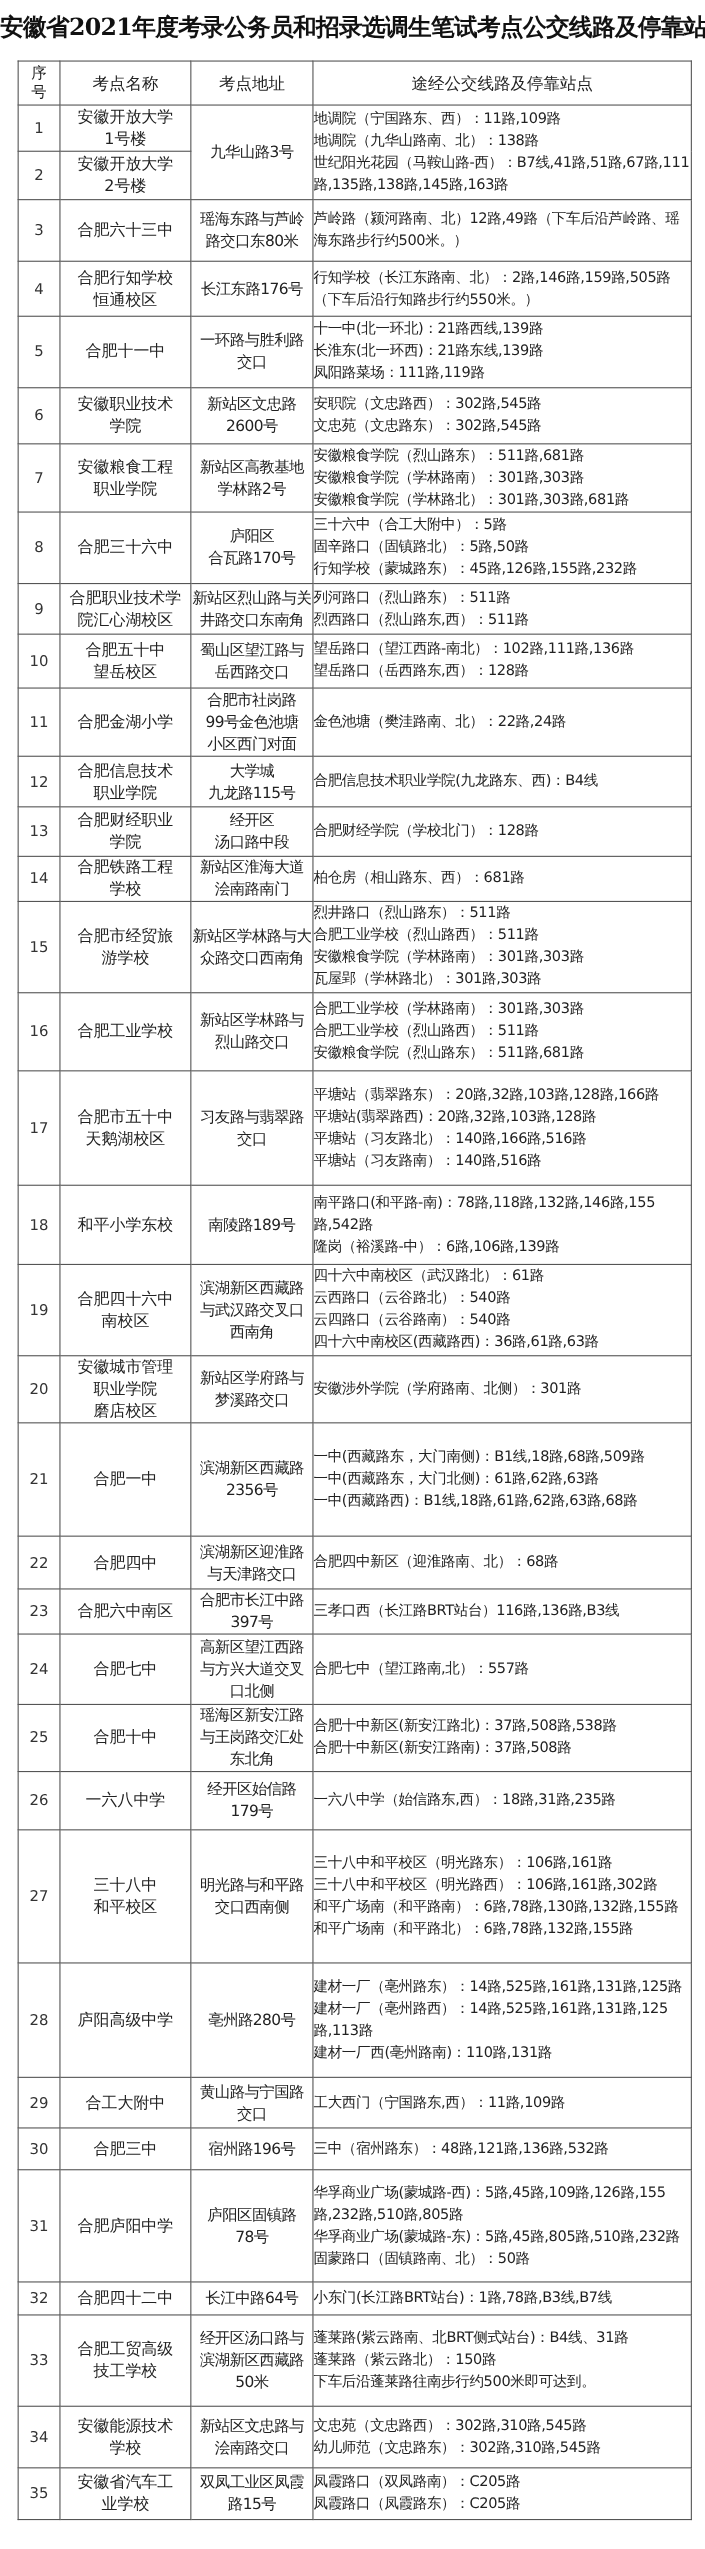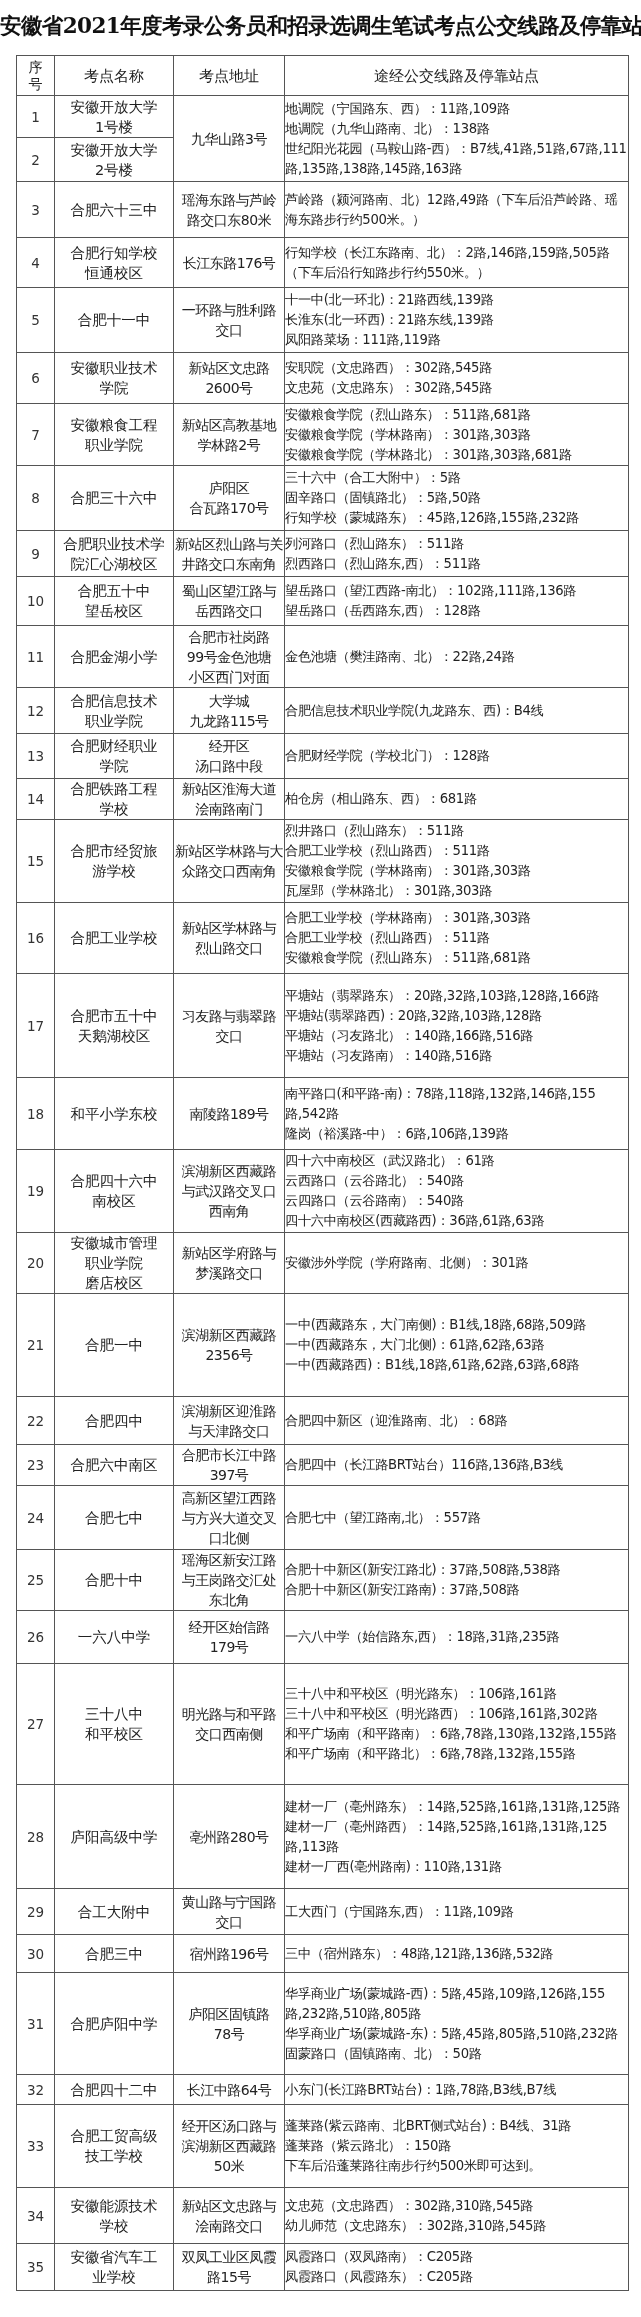--- a/index.html
+++ b/index.html
@@ -361,21 +361,21 @@
       <tr style="height: 40px;">
         <td class="no">23</td>
         <td class="name">
           <span class="cl">合肥六中南区</span>
         </td>
         <td class="addr">
           <span class="cl">合肥市长江中路</span>
           <span class="cl">397号</span>
         </td>
         <td class="routes">
-          <span class="ln">合肥四中（长江路BRT站台）116路,136路,B3线</span>
+          <span class="ln">三孝口西（长江路BRT站台）116路,136路,B3线</span>
         </td>
       </tr>
       <tr style="height: 64px;">
         <td class="no">24</td>
         <td class="name">
           <span class="cl">合肥七中</span>
         </td>
         <td class="addr">
           <span class="cl">高新区望江西路</span>
           <span class="cl">与方兴大道交叉</span>

